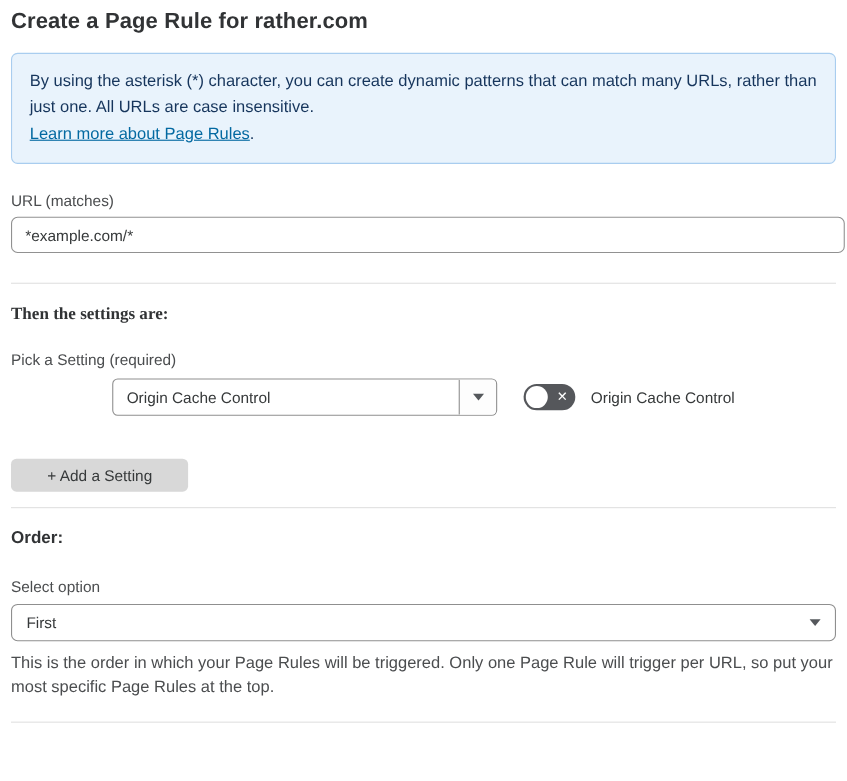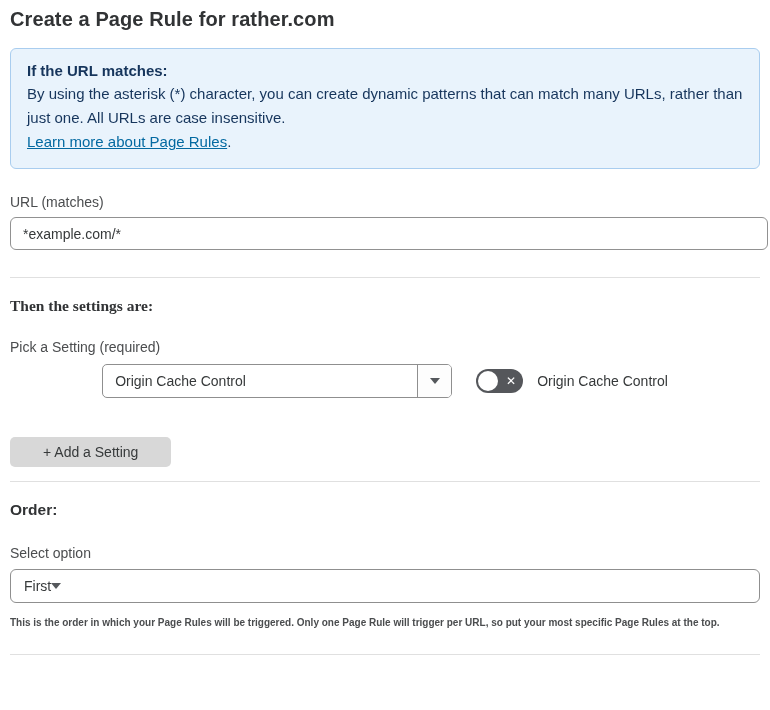--- a/index.html
+++ b/index.html
@@ -168,32 +168,32 @@
 
   
   .wide-select {
     width: 750px;
     height: 34px;
     border: 1px solid #8f8f8f;
     border-radius: 6px;
     background: #ffffff;
     display: flex;
     align-items: center;
+    justify-content: space-between;
     padding: 0 13px;
     font-size: 14px;
     color: #36393a;
     cursor: pointer;
   }
   .order-helper {
     margin-top: 9px;
-    font-size: 10px;
+    font-size: 15px;
     line-height: 22px;
     color: #4b4d4f;
     max-width: 748px;
-    font-weight: bold;
   }
 
   
   .mt-url-label { margin-top: 25px; }
   .mt-divider1 { margin-top: 27px; }
   .mt-settings-heading { margin-top: 19px; font-family: Liberation Serif, serif; }
   .mt-setting-label { margin-top: 24px; }
   .mt-setting-row { margin-top: 9px; }
   .mt-add-btn { margin-top: 39px; }
   .mt-divider2 { margin-top: 14px; }
@@ -203,21 +203,20 @@
   .mt-divider3 { margin-top: 20px; }
 </style>
 </head>
 <body>
 
 <div class="page">
 
   <h1 class="page-title">Create a Page Rule for rather.com</h1>
 
   <div class="info-box">
-    <div class="info-heading">If the URL matches:</div>
     <div class="info-body">By using the asterisk (*) character, you can create dynamic patterns that can match many URLs, rather than just one. All URLs are case insensitive.</div>
     <div class="info-link-line"><a class="info-link">Learn more about Page Rules</a><span>.</span></div>
   </div>
 
   <div class="field-label mt-url-label">URL (matches)</div>
   <input class="text-input" type="text" value="*example.com/*" style="">
 
   <hr class="divider mt-divider1">
 
   <div class="section-heading mt-settings-heading">Then the settings are:</div>

